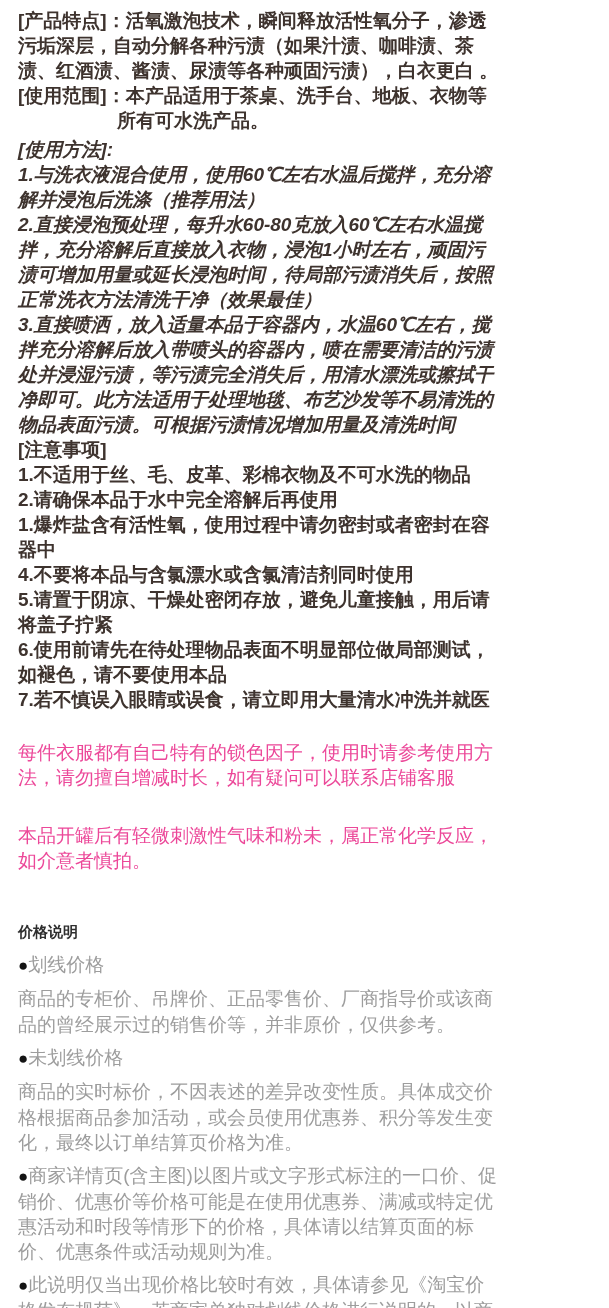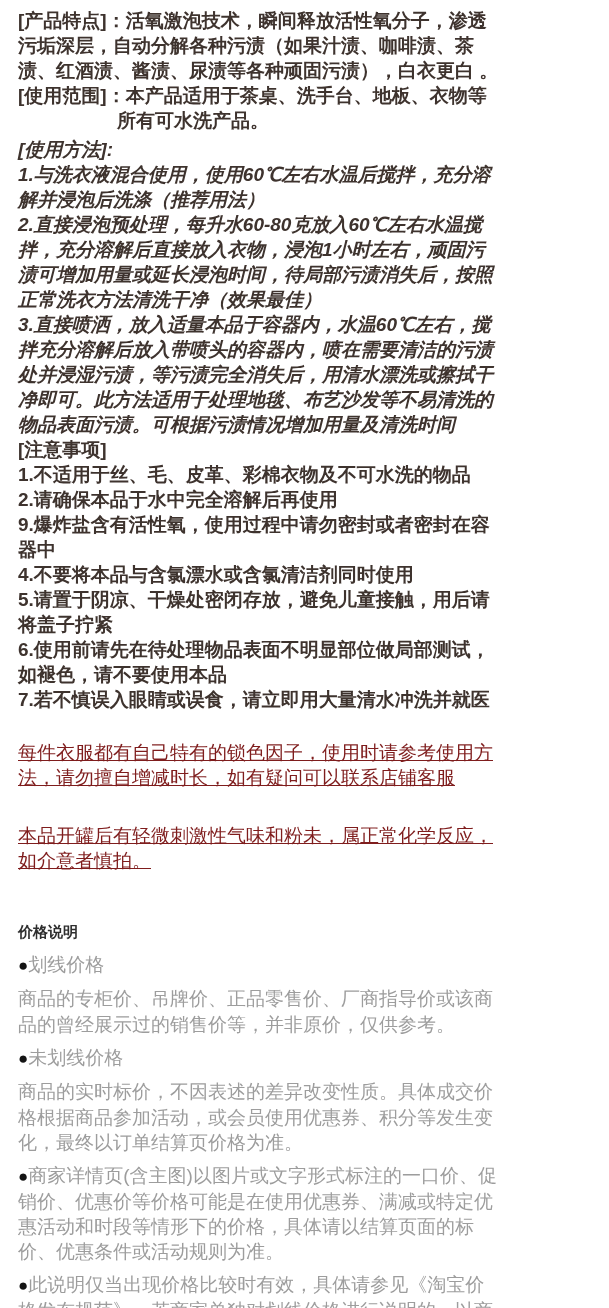--- a/index.html
+++ b/index.html
@@ -33,23 +33,22 @@
   .lbl { font-weight: 700; }
   
   .hang {
     padding-left: 99px;
     text-indent: -99px;
   }
   .usage-section { margin-top: 4px; font-style: italic; }
   .notices-section { }
   
   .note {
-    color: #7f1d1d;
+    color: #ec4899;
     font-weight: 400;
-    text-decoration: underline;
   }
   .note-lock  { margin-top: 28px; }
   .note-smell { margin-top: 33px; }
   
   .price-section { margin-top: 46px; }
   .price-title {
     font-size: 15px;
     line-height: 25px;
     color: #2e2e2e;
     font-weight: 700;
@@ -89,21 +88,21 @@
     </div>
 
     <div class="notices-section">
       <p class="t dark lbl">[注意事项]</p>
       <div>
 
           <p class="t dark">1.不适用于丝、毛、皮革、彩棉衣物及不可水洗的物品</p>
 
           <p class="t dark">2.请确保本品于水中完全溶解后再使用</p>
 
-          <p class="t dark">9.爆炸盐含有活性氧，使用过程中请勿密封或者密封在容器中</p>
+          <p class="t dark">1.爆炸盐含有活性氧，使用过程中请勿密封或者密封在容器中</p>
 
           <p class="t dark">4.不要将本品与含氯漂水或含氯清洁剂同时使用</p>
 
           <p class="t dark">5.请置于阴凉、干燥处密闭存放，避免儿童接触，用后请将盖子拧紧</p>
 
           <p class="t dark">6.使用前请先在待处理物品表面不明显部位做局部测试，如褪色，请不要使用本品</p>
 
           <p class="t dark">7.若不慎误入眼睛或误食，请立即用大量清水冲洗并就医</p>
         </div>
     </div>

